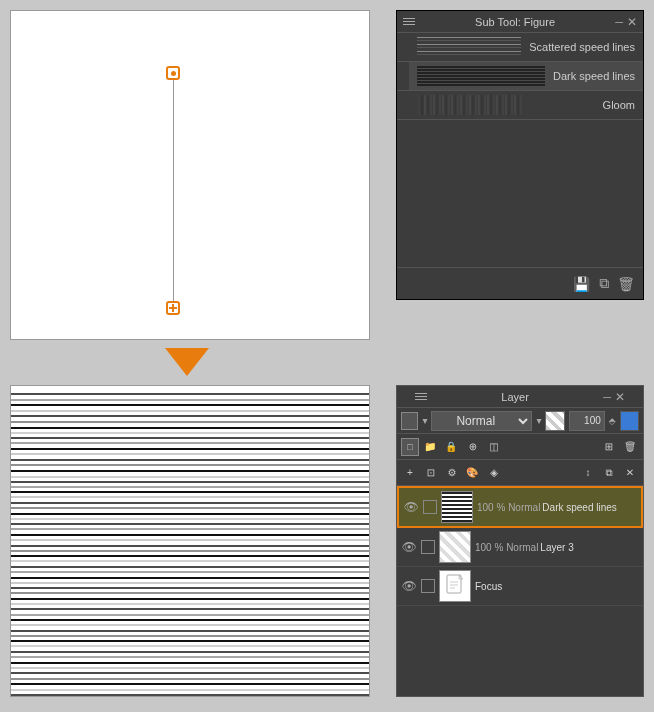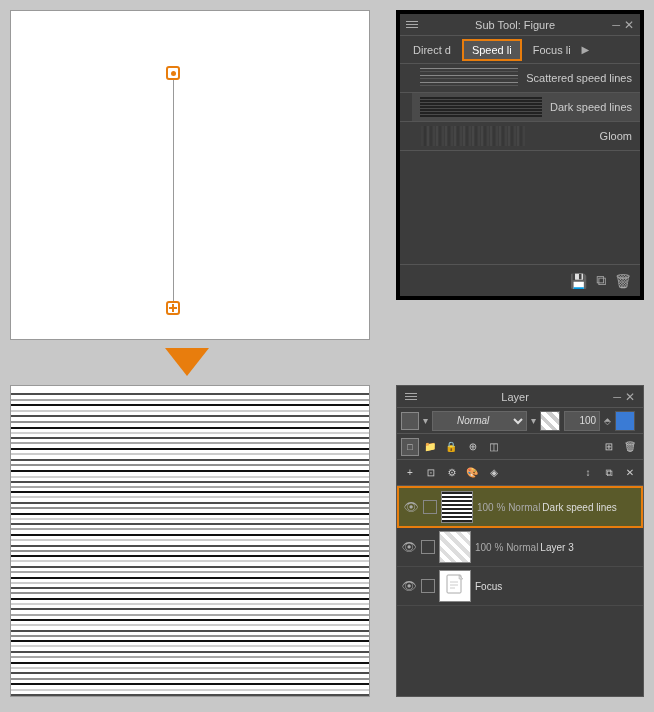--- a/index.html
+++ b/index.html
@@ -56,21 +56,21 @@
     }
 
     
     .sub-tool-panel {
       position: absolute;
       right: 10px;
       top: 10px;
       width: 248px;
       height: 290px;
       background: #3c3c3c;
-      border: 4px solid #000000;
+      border: 1px solid #000000;
     }
 
     .panel-header {
       display: flex;
       align-items: center;
       justify-content: space-between;
       background: #3c3c3c;
       padding: 4px 6px;
       height: 22px;
       border-bottom: 1px solid #555;
@@ -209,21 +209,21 @@
       height: 312px;
       background: #3c3c3c;
       border: 1px solid #555;
     }
 
     .layer-header {
       display: flex;
       align-items: center;
       justify-content: space-between;
       background: #3c3c3c;
-      padding: 4px 8px;
+      padding: 4px 18px;
       height: 22px;
       border-bottom: 1px solid #555;
     }
 
     .layer-header-title {
       color: #ccc;
       font-size: 11px;
       flex: 1;
       text-align: center;
     }
@@ -236,25 +236,24 @@
       gap: 4px;
       background: #3c3c3c;
       border-bottom: 1px solid #555;
       height: 26px;
     }
 
     .blend-select {
       background: #555;
       border: 1px solid #666;
       color: #ddd;
-      font-size: 10px;
+      font-size: 12px;
       padding: 1px 20px;
       height: 20px;
       cursor: pointer;
-      font-style: italic;
     }
 
     .opacity-box {
       background: #555;
       border: 1px solid #666;
       color: #ddd;
       font-size: 10px;
       padding: 1px 3px;
       height: 20px;
       width: 36px;
@@ -610,32 +609,20 @@
         <span></span>
         <span></span>
     </div>
     <span class="panel-header-title">Sub Tool: Figure</span>
     <div class="panel-header-icons">
       <span class="panel-header-icon">─</span>
       <span class="close-x">✕</span>
     </div>
   </div>
 
-  <div class="tab-bar">
-    <div class="tab-item">
-      <span>Direct d</span>
-    </div>
-    <div class="tab-item active">
-      <span>Speed li</span>
-    </div>
-    <div class="tab-item">
-      <span>Focus li</span>
-    </div>
-    <div class="scroll-arrow">▶</div>
-  </div>
 
   <div class="tool-list">
 
     <div class="tool-item">
       <div class="tool-item-preview">
         <div class="preview-lines-scattered"></div>
       </div>
       <span>Scattered speed lines</span>
     </div>
     <hr class="separator-line">

